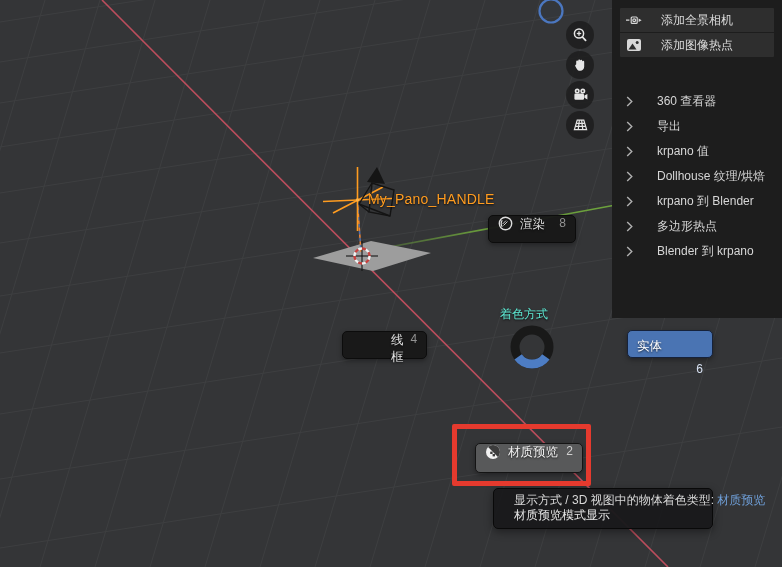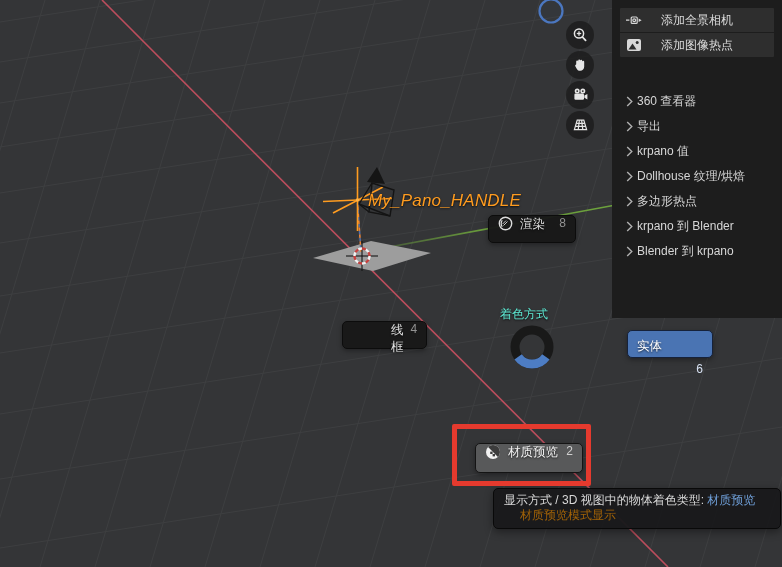--- a/index.html
+++ b/index.html
@@ -35,52 +35,52 @@
   .piebtn.hov{background:#58595a;border-color:#141414;color:#f2f2f2;height:30px;}
   .piebtn.hov .num{color:#cfcfcf;}
 
   .pie-title{
     position:absolute;z-index:6;color:#5eead4;font-size:12px;
     text-shadow:0 1px 2px rgba(0,0,0,.85);white-space:nowrap;
   }
 
   
   .handle-label{
-    position:absolute;z-index:4;color:#ff9c20;font-size:17px;
-    text-shadow:0 1px 2px rgba(0,0,0,.8);white-space:nowrap;letter-spacing:.2px;font-style:italic;
+    position:absolute;z-index:4;color:#ff9c20;font-size:14px;
+    text-shadow:0 1px 2px rgba(0,0,0,.8);white-space:nowrap;letter-spacing:.2px;
   }
 
   
   #sidebar{
     position:absolute;right:0;top:0;width:170px;height:318px;
     background:#1d1d1d;z-index:7;color:#d8d8d8;font-size:12px;
   }
   .sb-group{position:absolute;left:8px;top:8px;width:154px;border-radius:1px;overflow:hidden;}
   .sb-btn{
     position:relative;height:24px;background:#2e2e2e;margin-bottom:1px;
     display:flex;align-items:center;justify-content:center;color:#dcdcdc;
   }
   .sb-btn:last-child{margin-bottom:0;}
   .sb-btn .ic{position:absolute;left:5px;top:3px;width:18px;height:18px;display:flex;align-items:center;justify-content:center;}
   .sb-sections{position:absolute;left:0;top:89px;width:170px;}
   .sb-sec{
-    height:25px;display:flex;align-items:center;gap:4px;padding-left:14px;
+    height:25px;display:flex;align-items:center;gap:24px;padding-left:14px;
     color:#d6d6d6;
   }
   .sb-sec .chev{display:flex;width:7px;}
 
   
   #tooltip{
-    position:absolute;left:493px;top:488px;width:288px;z-index:8;
+    position:absolute;left:493px;top:488px;width:220px;z-index:8;
     background:rgba(26,26,28,.97);border:1px solid #090909;border-radius:5px;
-    padding:4px 10px 5px 10px;font-size:12px;line-height:15px;color:#d8d8d8;
+    padding:4px 10px 5px 20px;font-size:12px;line-height:15px;color:#d8d8d8;
     box-shadow:0 3px 8px rgba(0,0,0,.4);white-space:nowrap;
   }
   #tooltip .val{color:#6f9fd8;}
-  #tooltip .l2{color:#a16207;margin-left:16px;}
+  #tooltip .l2{color:#e5e5e5;}
 
   
   #annot{
     position:absolute;left:452px;top:424px;width:139px;height:62px;
     border:5px solid #e53a2e;z-index:9;border-radius:2px;
   }
 </style>
 </head>
 <body>
 
@@ -208,21 +208,21 @@
   <div class="piebtn" style="left:488px;top:215px;width:88px;">
     <svg width="15" height="15" viewBox="0 0 15 15">
       <circle cx="7.5" cy="7.5" r="6.2" fill="none" stroke="#dcdcdc" stroke-width="1.4"></circle>
       <path d="M4.2 10.8 A 6.2 6.2 0 0 1 4.2 4.2" fill="none" stroke="#dcdcdc" stroke-width="1.2"></path>
       <path d="M5.5 9.5 L9.5 5.5 M4.6 8 L8 4.6" stroke="#dcdcdc" stroke-width="0.9"></path>
     </svg>
     <span>渲染</span>
     <span class="num">8</span>
   </div>
 
-  <div class="piebtn" style="left:342px;top:321px;width:85px;padding-left:41px;">
+  <div class="piebtn" style="left:342px;top:331px;width:85px;padding-left:41px;">
     <svg width="15" height="15" viewBox="0 0 15 15" fill="none" stroke="#dcdcdc">
       <circle cx="7.5" cy="7.5" r="6.2" stroke-width="1.3"></circle>
       <ellipse cx="7.5" cy="7.5" rx="6.2" ry="2.4" stroke-width="0.9"></ellipse>
       <line x1="1.3" y1="7.5" x2="13.7" y2="7.5" stroke-width="0.9"></line>
       <line x1="7.5" y1="1.3" x2="7.5" y2="13.7" stroke-width="0.9"></line>
     </svg>
     <span>线框</span>
     <span class="num">4</span>
   </div>
 
@@ -302,29 +302,29 @@
             </svg>
           </span>
         <span>Dollhouse 纹理/烘焙</span>
       </div>
       <div class="sb-sec">
         <span class="chev">
             <svg width="7" height="11" viewBox="0 0 7 11" fill="none" stroke="#b0b0b0" stroke-width="1.4">
               <path d="M1.2 1 L5.8 5.5 L1.2 10"></path>
             </svg>
           </span>
+        <span>krpano 到 Blender</span>
+      </div>
+      <div class="sb-sec">
+        <span class="chev">
+            <svg width="7" height="11" viewBox="0 0 7 11" fill="none" stroke="#b0b0b0" stroke-width="1.4">
+              <path d="M1.2 1 L5.8 5.5 L1.2 10"></path>
+            </svg>
+          </span>
         <span>多边形热点</span>
-      </div>
-      <div class="sb-sec">
-        <span class="chev">
-            <svg width="7" height="11" viewBox="0 0 7 11" fill="none" stroke="#b0b0b0" stroke-width="1.4">
-              <path d="M1.2 1 L5.8 5.5 L1.2 10"></path>
-            </svg>
-          </span>
-        <span>krpano 到 Blender</span>
       </div>
       <div class="sb-sec">
         <span class="chev">
             <svg width="7" height="11" viewBox="0 0 7 11" fill="none" stroke="#b0b0b0" stroke-width="1.4">
               <path d="M1.2 1 L5.8 5.5 L1.2 10"></path>
             </svg>
           </span>
         <span>Blender 到 krpano</span>
       </div>
     </div>

